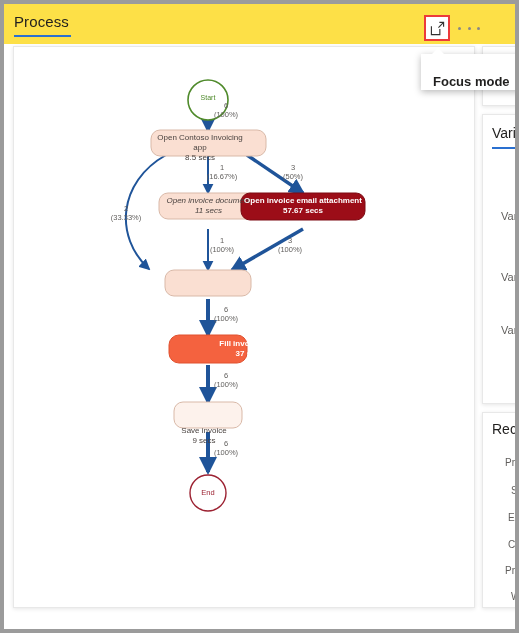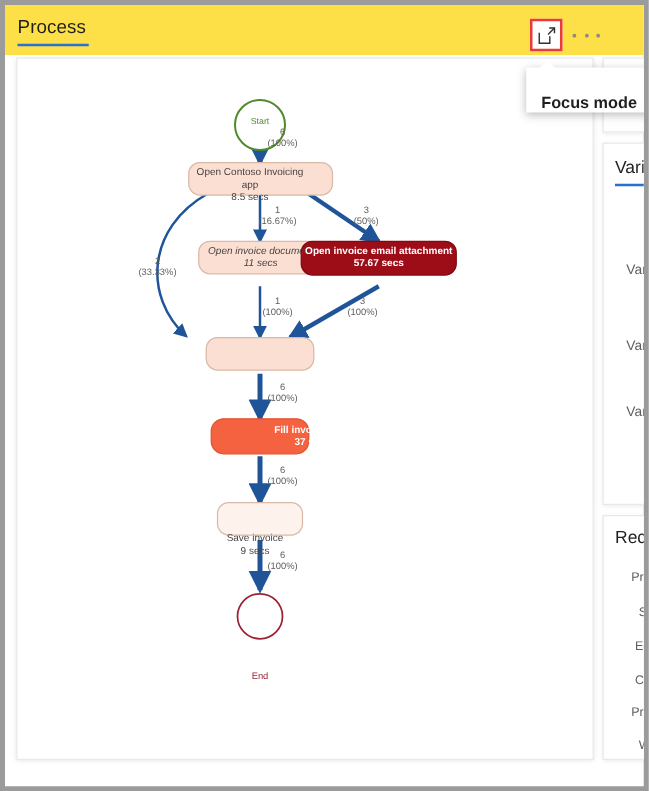--- a/index.html
+++ b/index.html
@@ -289,21 +289,21 @@
     <div class="node-label" style="left:155px; top:292px; width:78px; font-size:8px; color:#ffffff; font-weight:bold;padding-left:42px;">
       <div>Fill invoice form</div>
       <div>37 secs</div>
     </div>
 
     <div class="node-label" style="left:164px; top:358px; width:52px; font-size:8px; color:#4a4340;margin-top:21px;">
       <div>Save invoice</div>
       <div>9 secs</div>
     </div>
 
-    <div class="node-label" style="left:164px; top:441px; width:60px; font-size:7.5px; color:#9c2232;margin-top:48px;">End</div>
+    <div class="node-label" style="left:164px; top:441px; width:60px; font-size:7.5px; color:#9c2232;">End</div>
 
     <div class="node-label" style="left:186px; top:54px; width:52px; font-size:7.5px; color:#605e5c;">
       <div>6</div>
       <div>(100%)</div>
     </div>
 
     <div class="node-label" style="left:86px; top:157px; width:52px; font-size:7.5px; color:#605e5c;">
       <div>2</div>
       <div>(33.33%)</div>
     </div>

